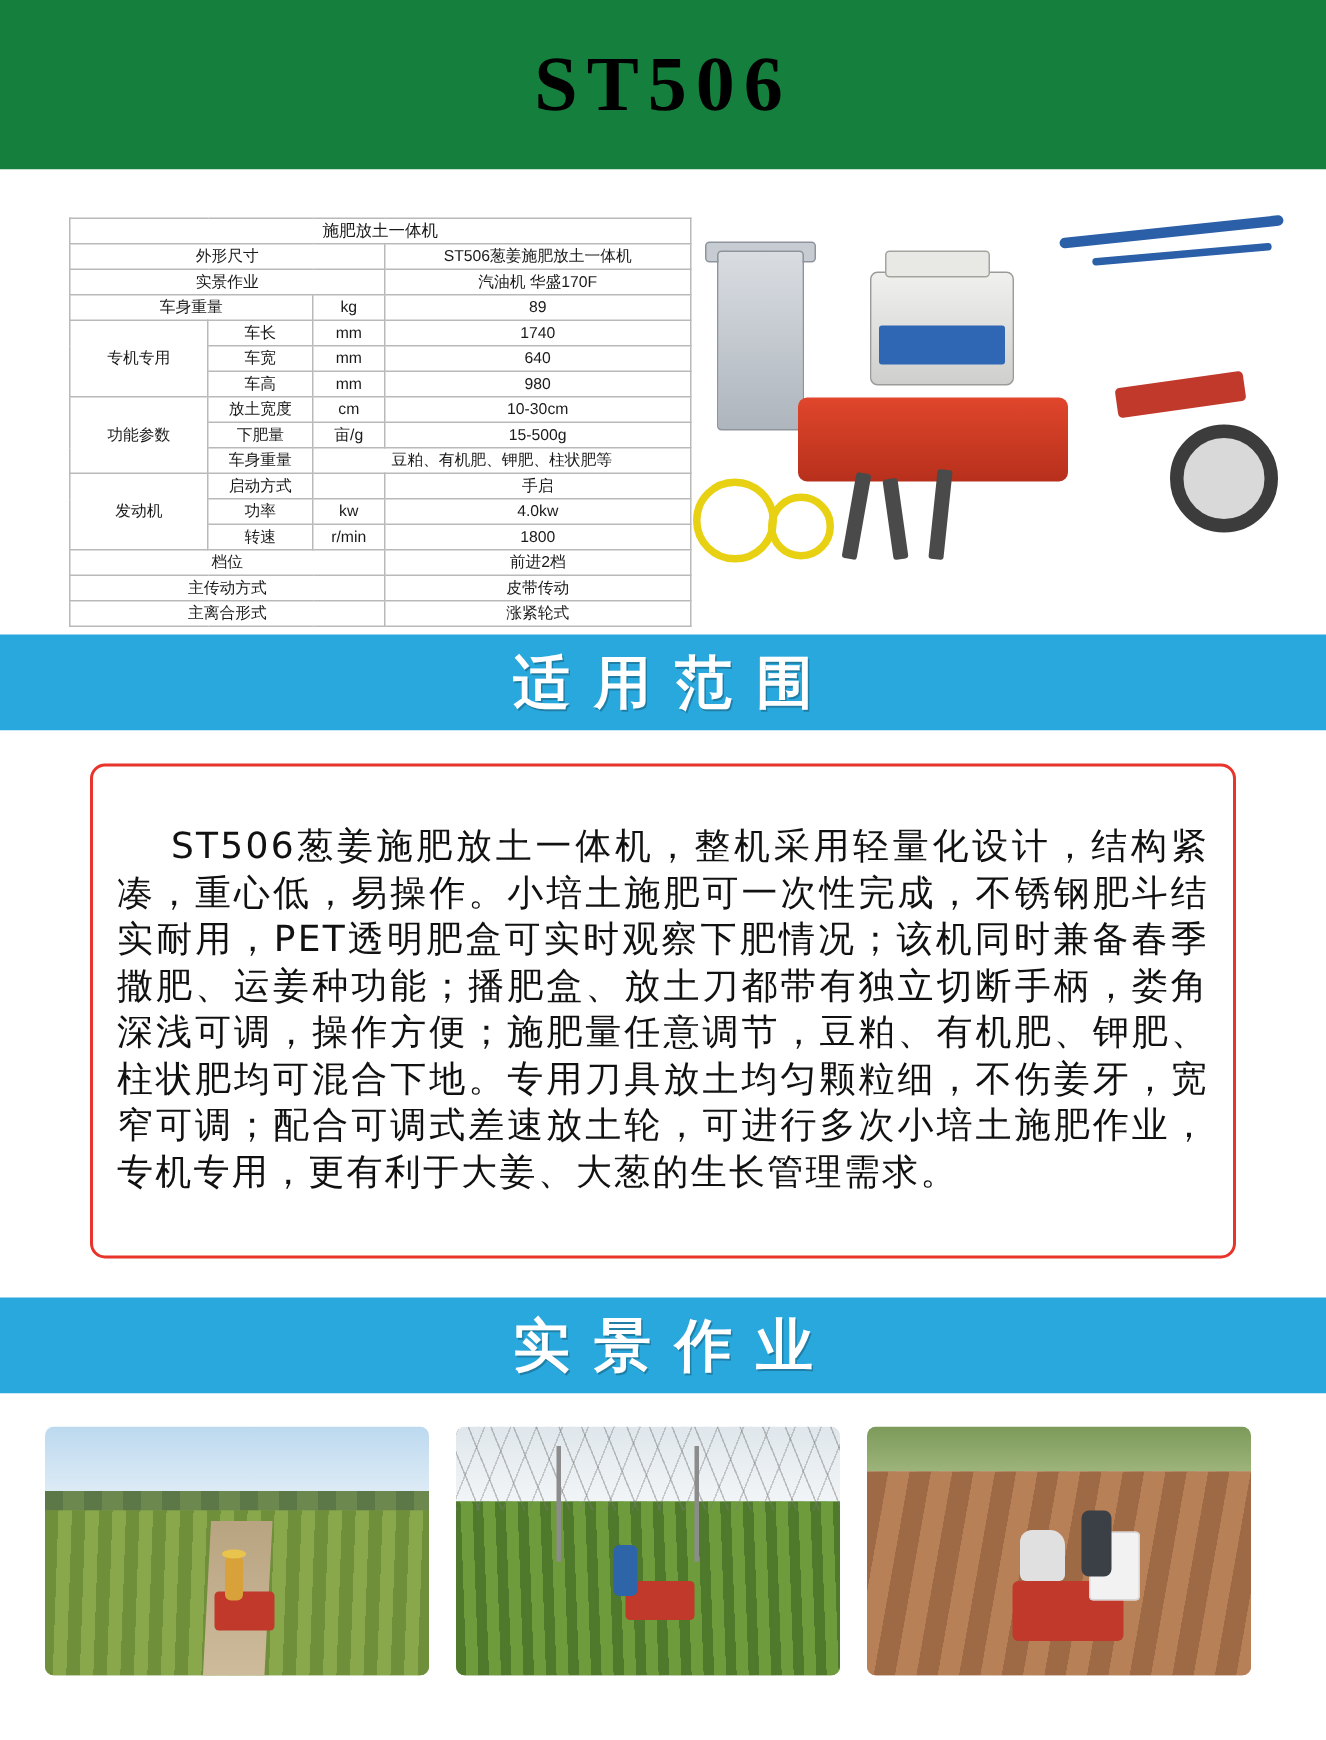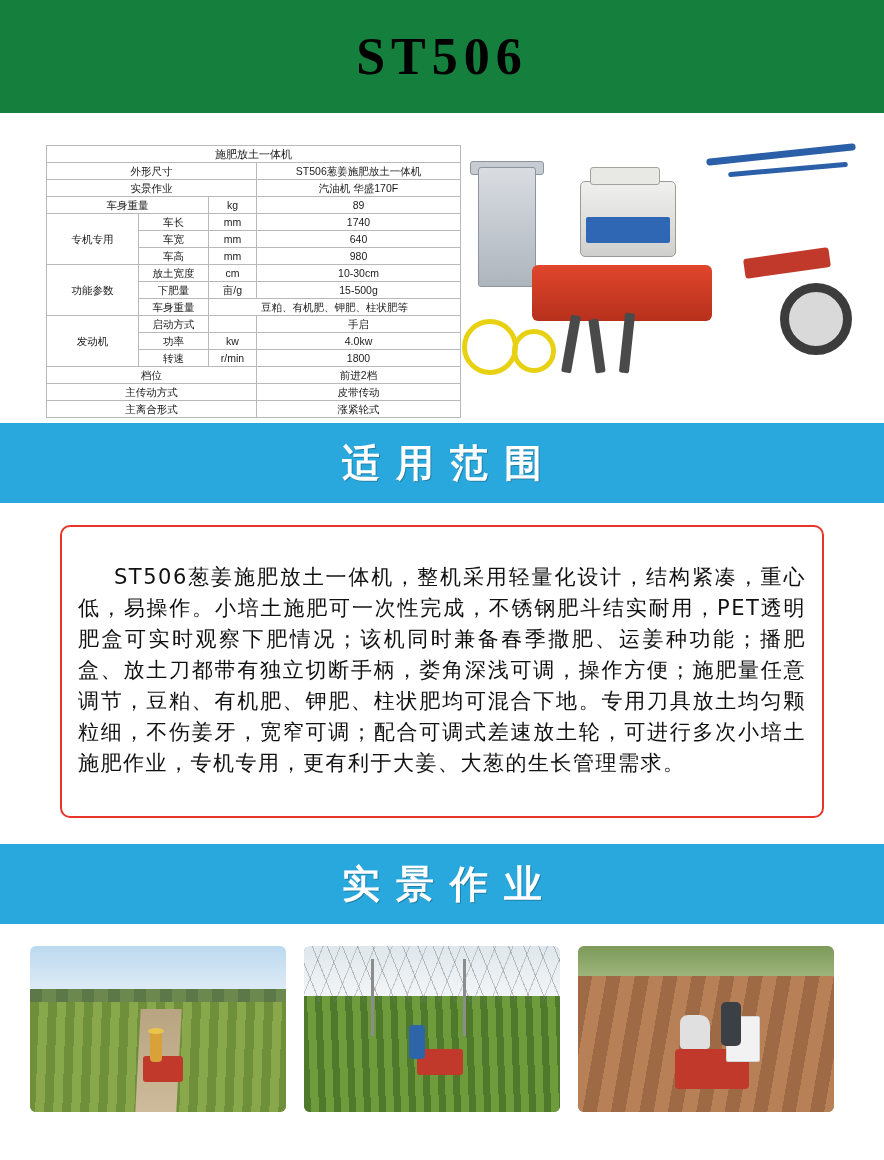--- a/index.html
+++ b/index.html
@@ -72,21 +72,21 @@
   .spec-photo {
     flex: 1;
     position: relative;
     margin-left: 6px;
     margin-top: 6px;
   }
 
   
   .blue-band {
     width: 884px;
-    height: 80px;
+    height: 64px;
     background: #29a8dd;
     display: flex;
     align-items: center;
     justify-content: center;
   }
   .blue-band .band-text {
     color: #ffffff;
     font-family: "Liberation Serif", "DejaVu Serif", serif;
     font-weight: bold;
     font-size: 38px;
@@ -100,21 +100,21 @@
     width: 884px;
     background: #ffffff;
     padding: 22px 60px 26px 60px;
   }
   .desc-box {
     border: 2px solid #e8342a;
     border-radius: 10px;
     padding: 14px 16px 16px 16px;
   }
   .desc-text {
-    font-size: 21px;
+    font-size: 24px;
     line-height: 31px;
     color: #111111;
     text-align: justify;
     text-indent: 36px;
     letter-spacing: 1.5px;
     font-family: "DejaVu Sans", "Liberation Sans", sans-serif;
   }
 
   
   .gallery {

